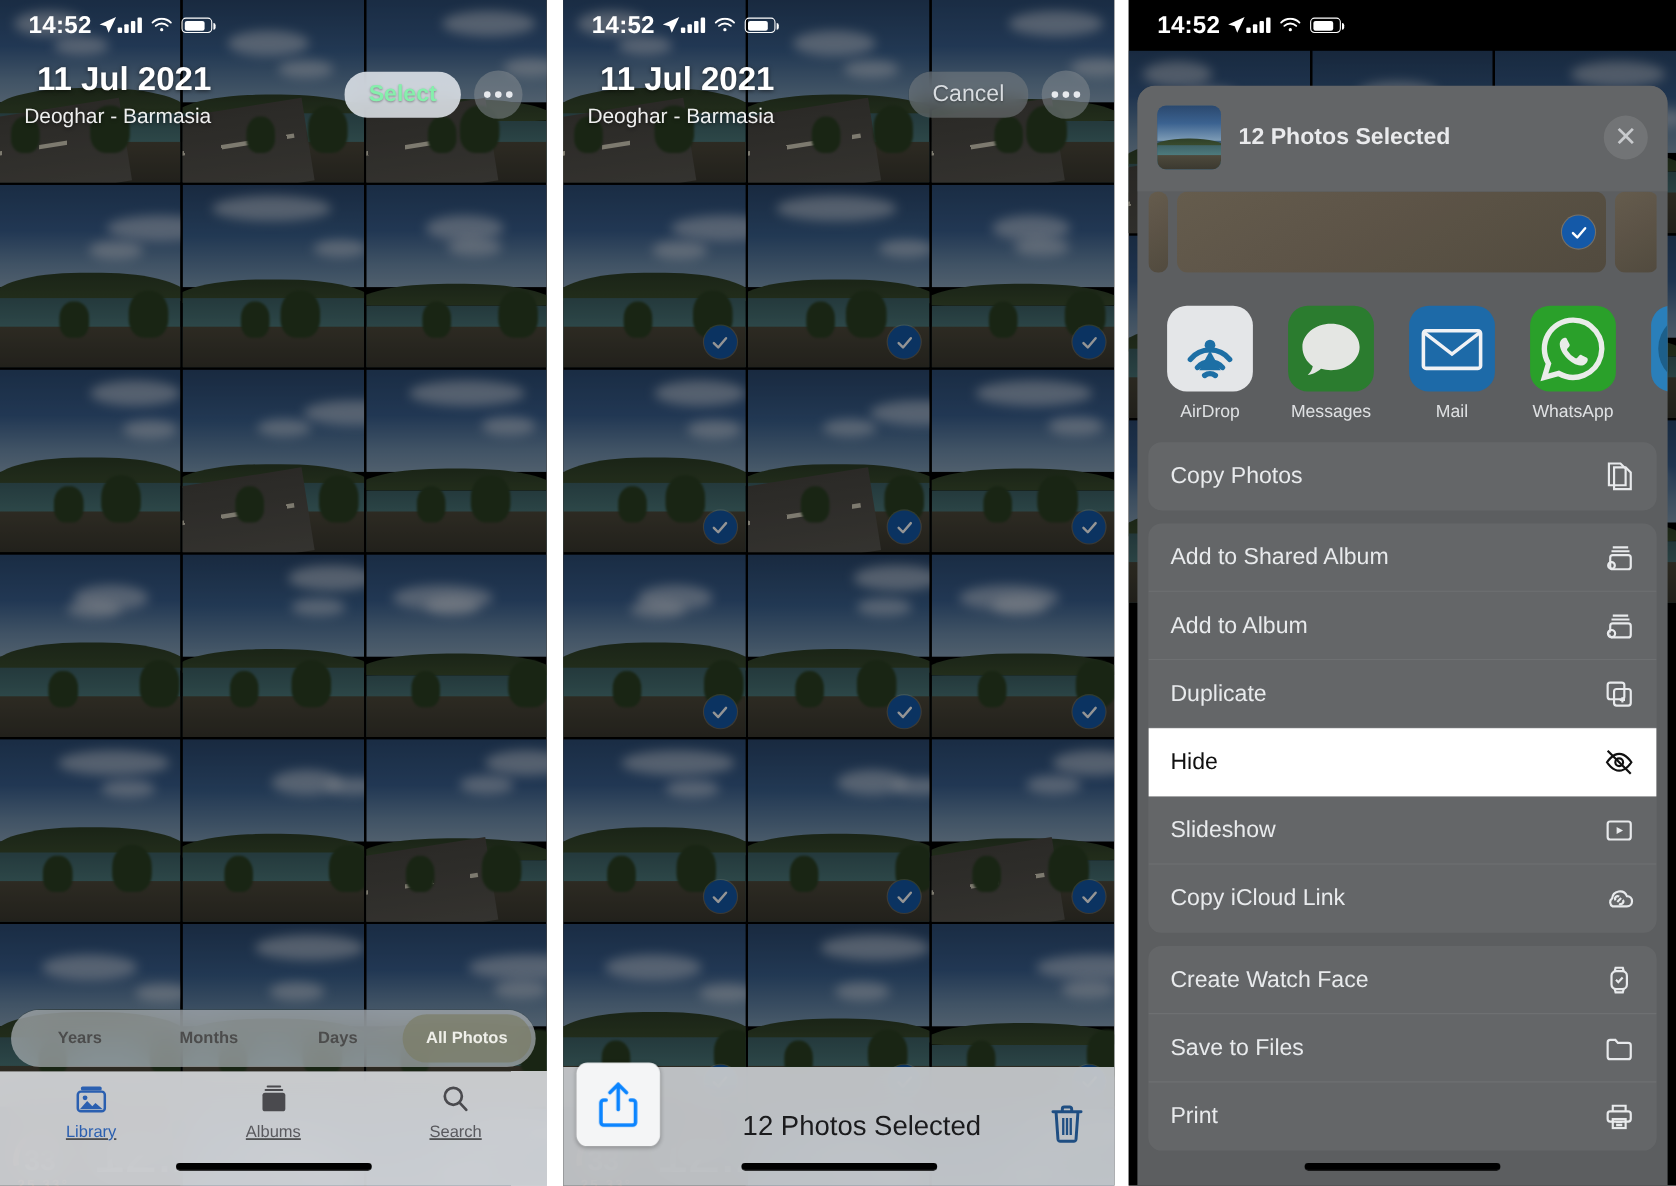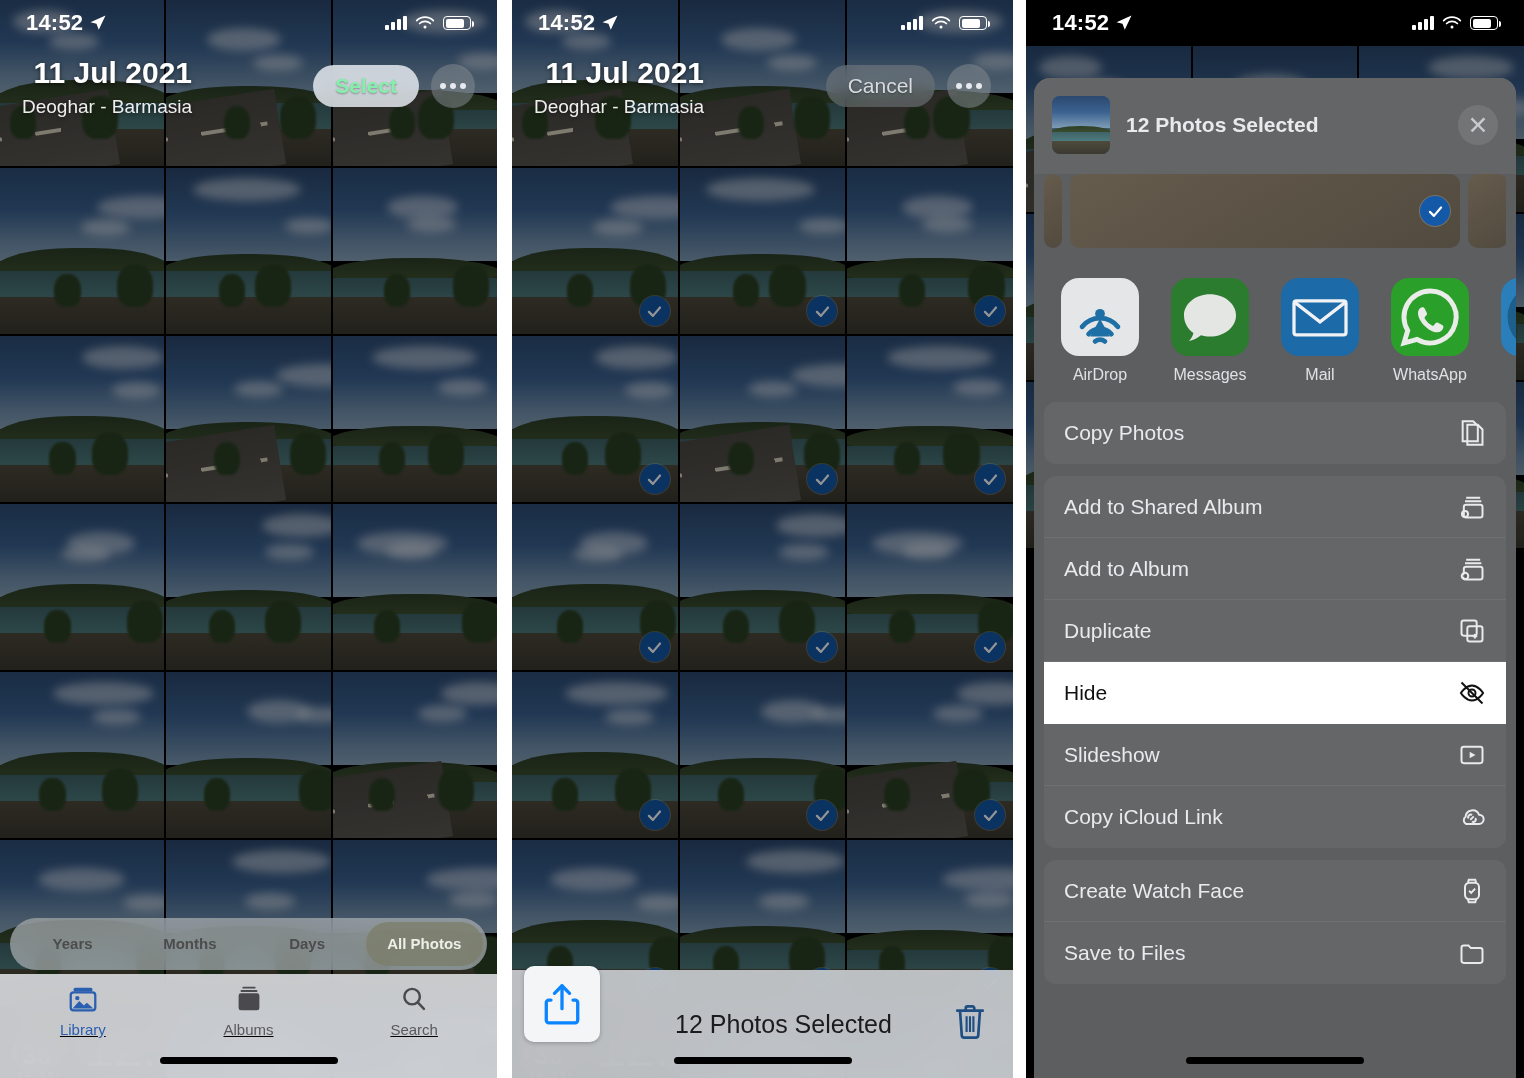--- a/index.html
+++ b/index.html
@@ -74,21 +74,21 @@
     position: absolute; right: 8px; bottom: 8px;
     width: 30px; height: 30px; border-radius: 50%;
     background: #1459a8; display: flex; align-items: center; justify-content: center;
     box-shadow: 0 0 0 1px rgba(255,255,255,.2);
   }
   .check svg { width: 19px; height: 19px; }
 
   
   .statusbar {
     position: absolute; left: 0; right: 0; top: 0; height: 46px;
-    display: flex; align-items: center; justify-content: space-between;
+    display: flex; align-items: center; 
     padding: 0 26px; z-index: 12; color: #fff;
   }
   .sb-left { display: flex; align-items: center; gap: 6px; font-size: 22px; font-weight: 600; letter-spacing: .2px; }
   .sb-right { display: flex; align-items: center; gap: 8px; }
   .sig { display: flex; align-items: flex-end; gap: 2px; height: 14px; }
   .sig i { display:block; width: 4px; background: #fff; border-radius: 1px; }
   .sig i:nth-child(1){height:5px;} .sig i:nth-child(2){height:8px;}
   .sig i:nth-child(3){height:11px;} .sig i:nth-child(4){height:14px;}
   .batt { width: 28px; height: 14px; border: 1.6px solid #fff; border-radius: 4px; position: relative; padding: 1.5px; }
   .batt i { display:block; height:100%; width: 80%; background:#fff; border-radius:2px; }
@@ -1233,20 +1233,29 @@
                 <path class="ico" d="M8.5 5l.7-2.6h5.6l.7 2.6M8.5 19l.7 2.6h5.6l.7-2.6"></path>
                 <path class="ico" d="M9.5 11.8l1.8 1.8 3.4-3.7"></path>
               </svg>
             </div>
             <div class="action-row">
               <span>Save to Files</span>
               <svg viewBox="0 0 24 24" fill="none">
                 <path class="ico" d="M3 7.5a2 2 0 012-2h4l2 2.3h8a2 2 0 012 2v8.7a2 2 0 01-2 2H5a2 2 0 01-2-2z"></path>
               </svg>
             </div>
+            <div class="action-row">
+              <span>Print</span>
+              <svg viewBox="0 0 24 24" fill="none">
+                <path class="ico" d="M7 8V3.6h10V8"></path>
+                <rect class="ico" x="3" y="8" width="18" height="8" rx="2"></rect>
+                <rect class="ico" x="7" y="14" width="10" height="7"></rect>
+                <path class="ico" d="M9.6 16.5h4.8M9.6 18.7h4.8"></path>
+              </svg>
+            </div>
           </div>
         </div>
     </div>
 
     <div class="home-indicator" style="z-index:30;"></div>
   </div>
 
 </div>
 
 </body></html>

